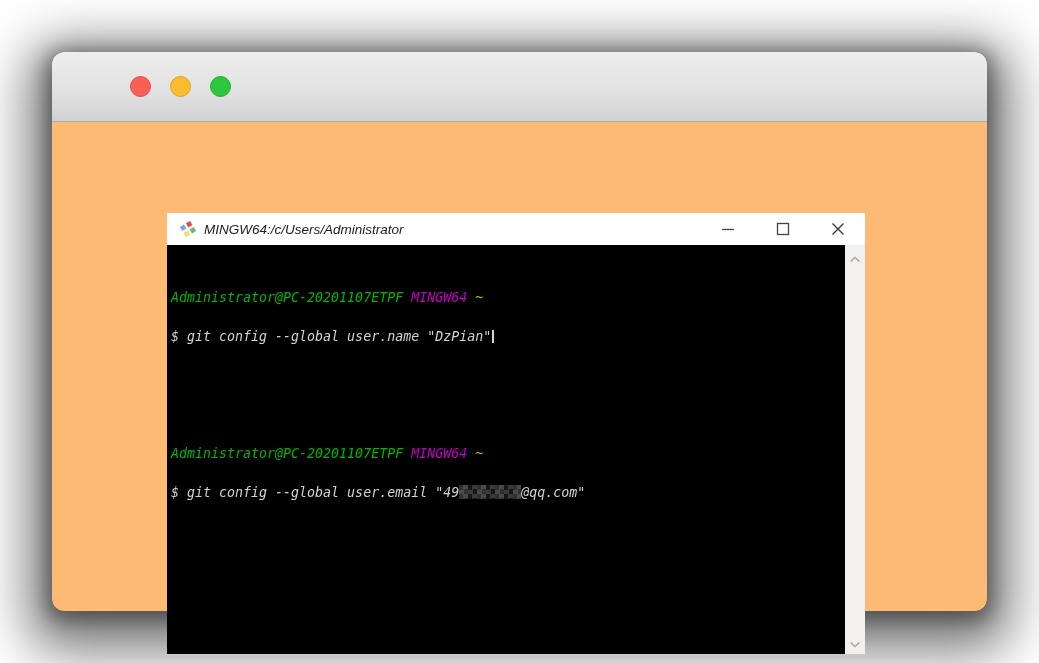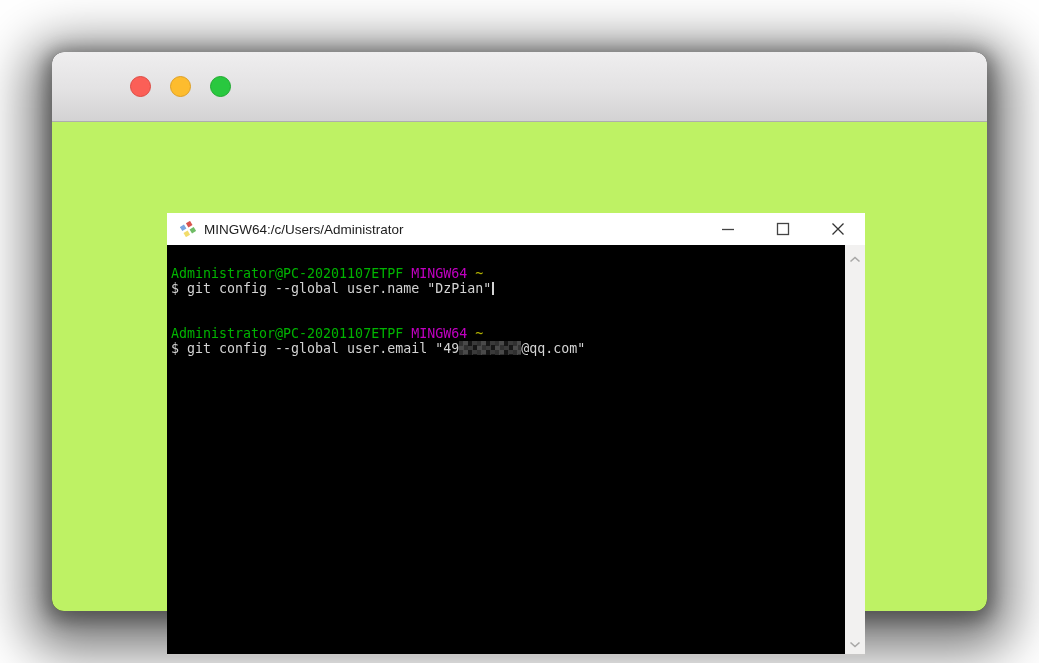--- a/index.html
+++ b/index.html
@@ -23,21 +23,21 @@
     background:linear-gradient(180deg,#efeeef 0%, #e3e2e3 55%, #d3d2d3 100%);
     border-bottom:1px solid #aeadae;
   }
   .traffic-lights {
     position:absolute; left:78px; top:0; height:100%;
     display:flex; align-items:center; gap:19px;
   }
   .traffic-light { width:21px; height:21px; border-radius:50%; border:1px solid rgba(0,0,0,0.12); }
   .mac-content {
     position:absolute; left:0; top:70px; right:0; bottom:0;
-    background:#bef264; border-radius:0 0 12px 12px;
+    background:#fdba74; border-radius:0 0 12px 12px;font-style:italic;
   }
 
   
   .term-window {
     position:absolute; left:115px; top:91px; width:698px; height:443px;
     background:#000;
   }
   .term-titlebar {
     position:absolute; left:0; top:0; right:0; height:32px;
     background:#ffffff; display:flex; align-items:center; padding-left:13px;
@@ -52,21 +52,21 @@
 
   .term-content {
     position:absolute; left:0; top:32px; right:0; bottom:2px; background:#000; overflow:hidden;
   }
   .term-text {
     position:absolute; left:4px; top:21px;
     font-family:"DejaVu Sans Mono","Liberation Mono",monospace;
     font-size:13.3px; line-height:15px; color:var(--term-foreground,#d3d3d3);
     white-space:pre;
   }
-  .term-line { height:15px; }
+  .term-line { height:15px;margin-top:24px; }
   .cursor {
     display:inline-block; width:2px; height:13px; margin-left:1px;
     background:var(--term-foreground,#d3d3d3); vertical-align:-2px;
   }
   .censored {
     display:inline-block; width:62px; height:14px; vertical-align:-2px;
     background:
       linear-gradient(90deg, rgba(110,110,110,0.30) 0 9px, rgba(0,0,0,0) 9px 18px),
       repeating-conic-gradient(#3a3a3a 0% 25%, #161616 0% 50%);
     background-size:18px 18px, 9px 9px;

